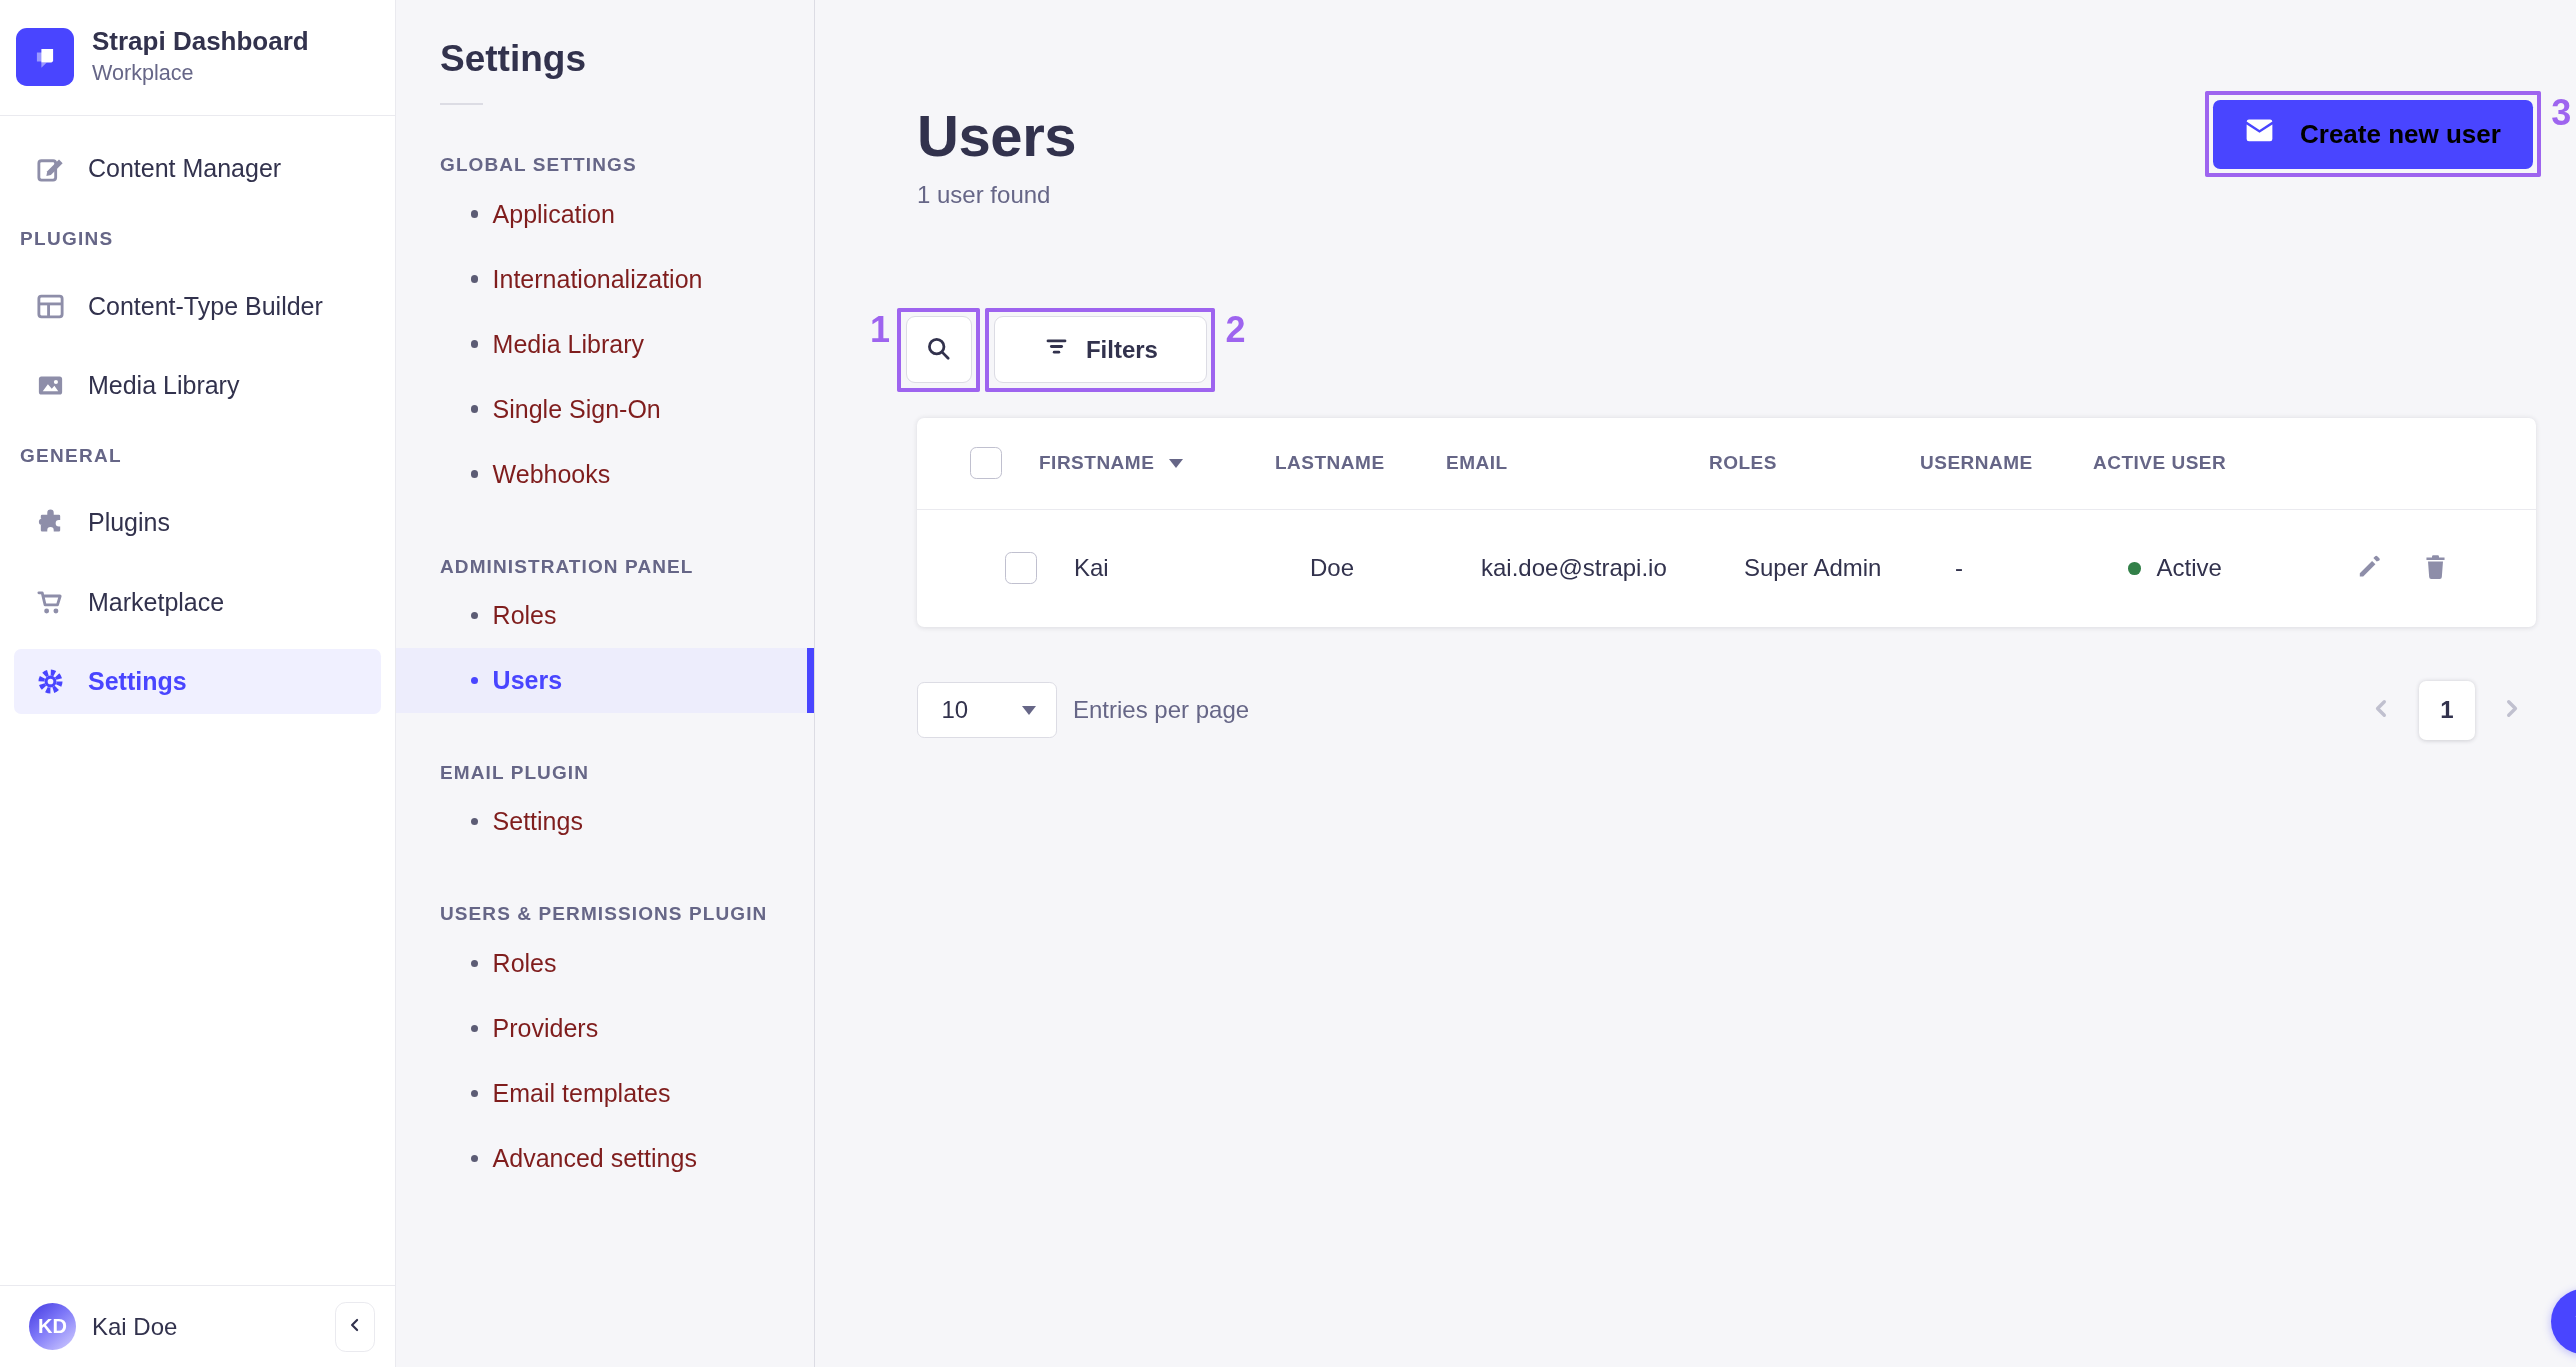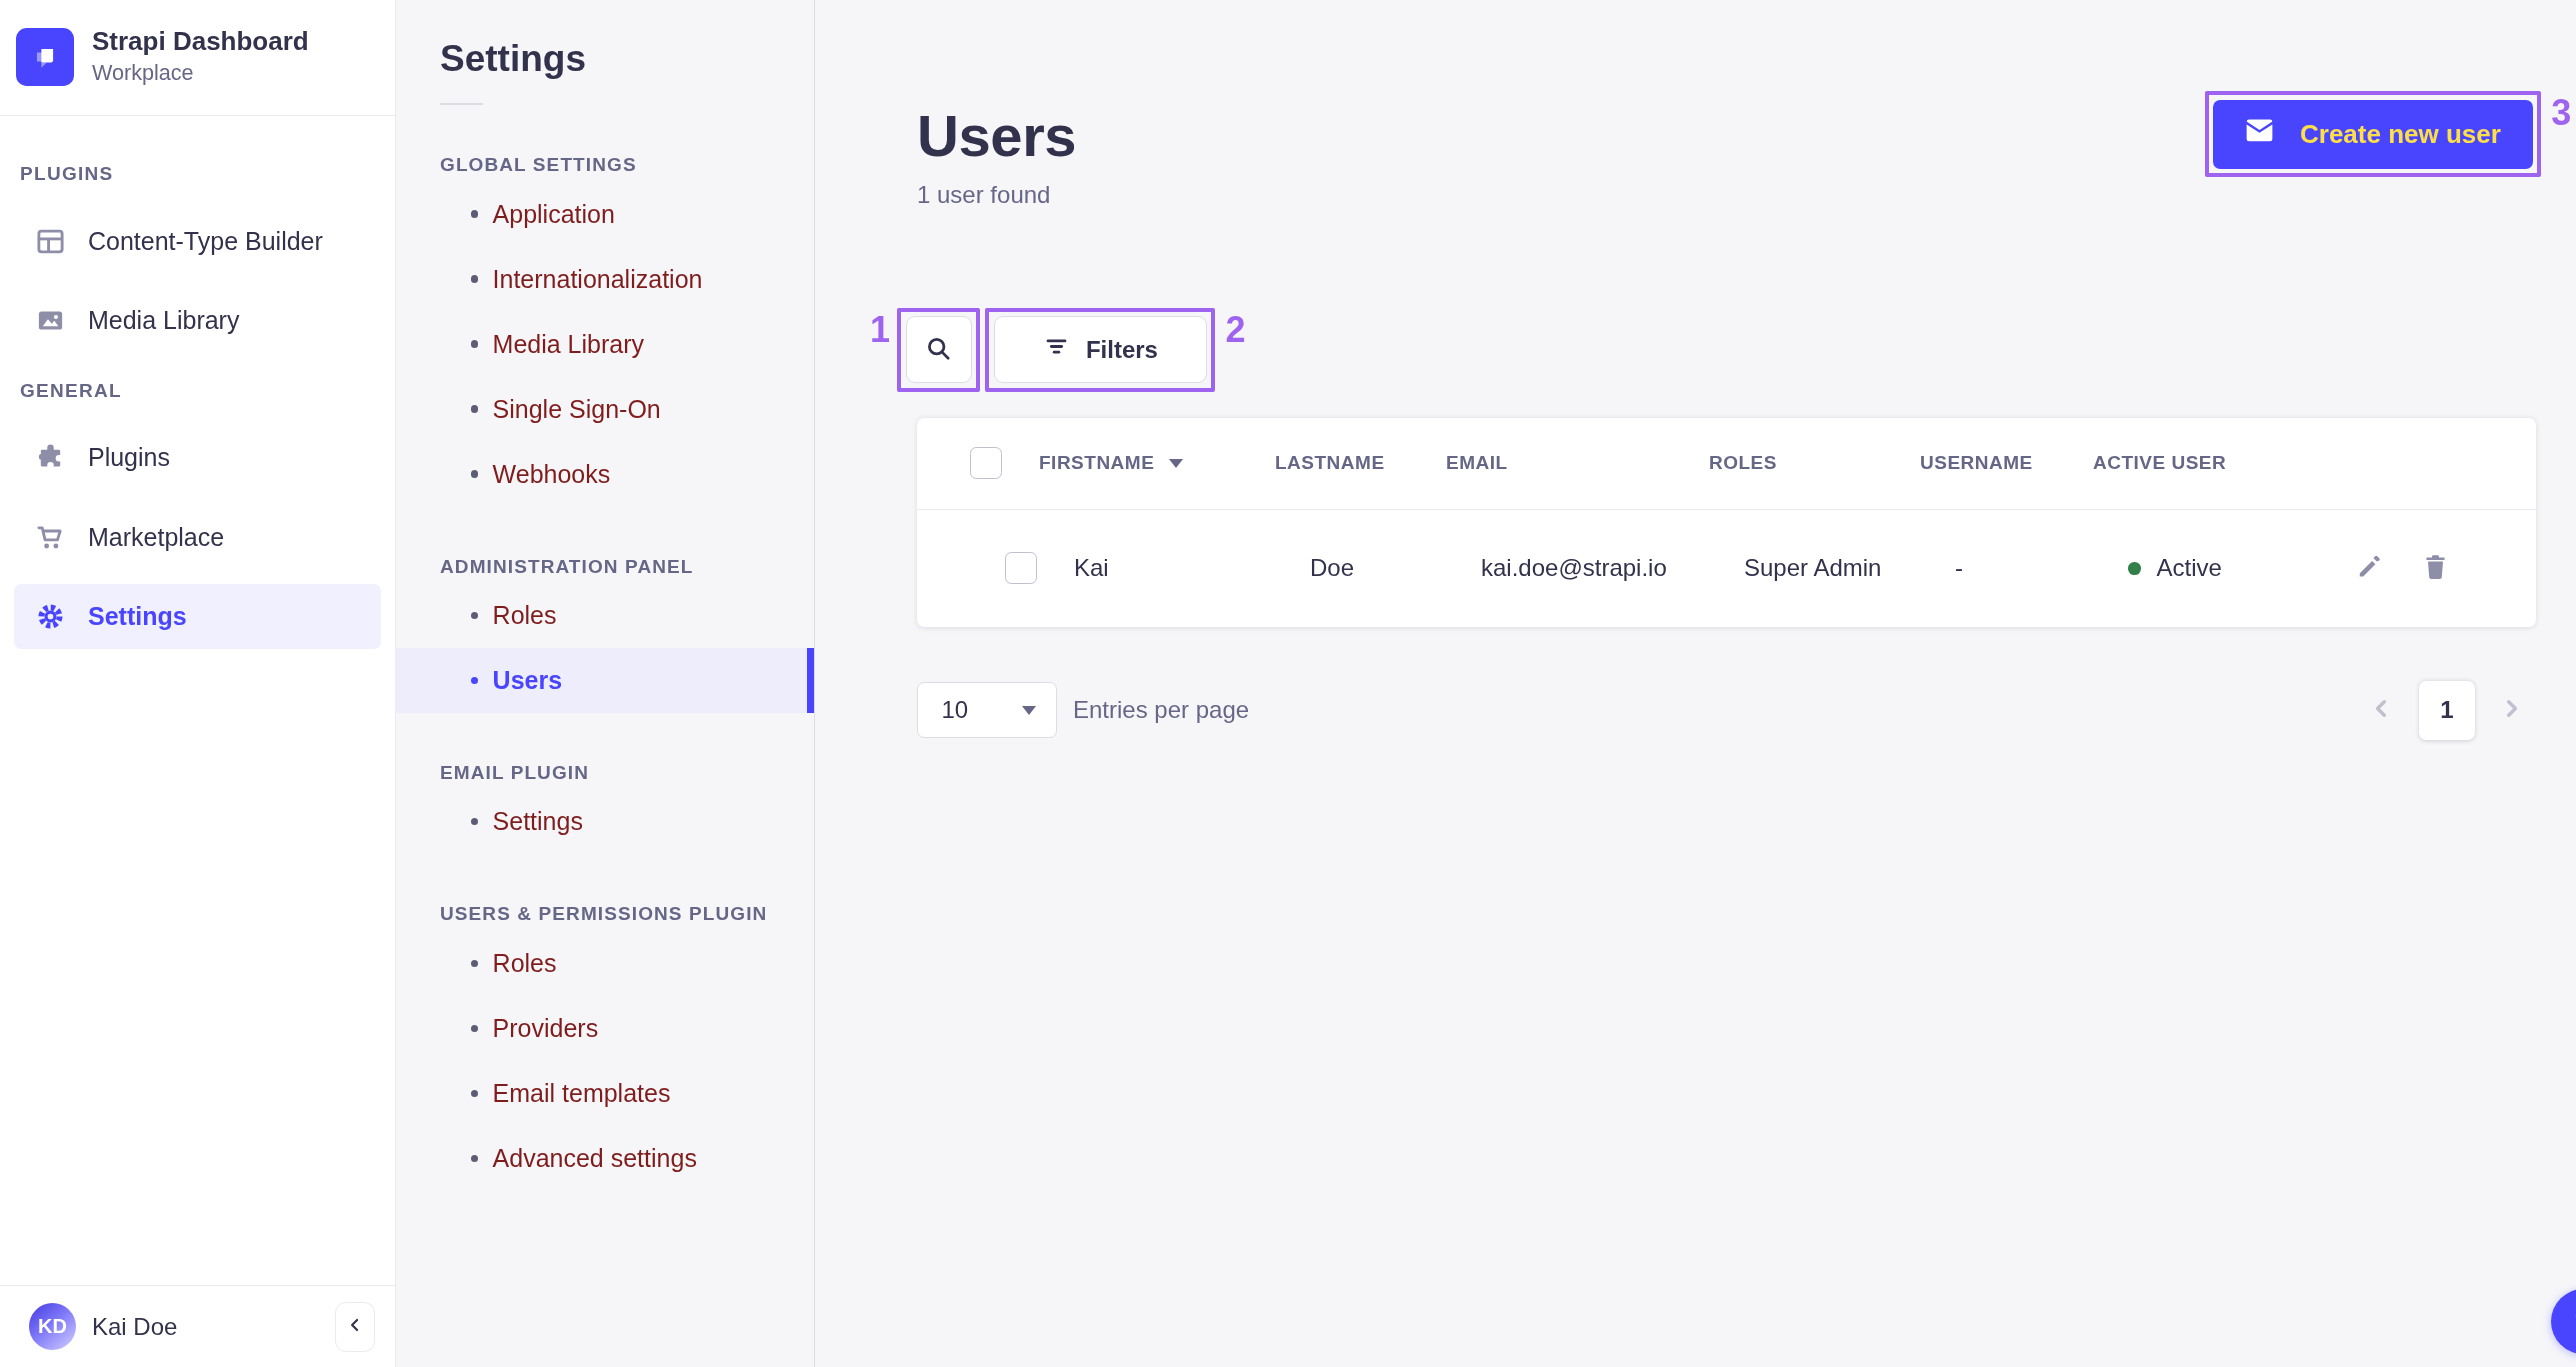--- a/index.html
+++ b/index.html
@@ -44,21 +44,21 @@
   .page-header{display:flex;justify-content:space-between;align-items:flex-start;padding-top:91px;}
   .page-title{margin:12.6px 0 0 0;font-size:58px;line-height:63px;font-weight:bold;color:#32324d;letter-spacing:-0.4px;}
   .page-subtitle{margin:14.4px 0 0 0;font-size:24px;color:#666687;}
 
   
   .ann{position:relative;display:inline-flex;border:4.5px solid #9e64ef;padding:4.5px;border-radius:1.8px;}
   .ann-label{position:absolute;top:0;font-size:36px;font-weight:bold;color:#9e64ef;line-height:1;}
   .ann-label.left{left:-31px;}
   .ann-label.right{right:-34px;}
 
-  .btn-primary{height:69px;padding:0 32px;border:none;border-radius:7.2px;background:#4945ff;color:#fde047;font-size:26px;font-weight:bold;font-family:inherit;display:flex;align-items:center;gap:26px;cursor:pointer;}
+  .btn-primary{height:69px;padding:0 32px;border:none;border-radius:7.2px;background:#4945ff;color:#000000;font-size:26px;font-weight:bold;font-family:inherit;display:flex;align-items:center;gap:26px;cursor:pointer;}
   .toolbar{display:flex;gap:5.4px;margin-top:99px;margin-left:-20px;align-items:flex-start;}
   .btn-icon{width:66px;height:67px;background:#fff;border:0.9px solid #dcdce4;border-radius:9px;display:flex;align-items:center;justify-content:center;cursor:pointer;}
   .btn-filters{height:67px;padding:0 48px;background:#fff;border:0.9px solid #dcdce4;border-radius:9px;display:flex;align-items:center;gap:16px;font-size:24px;font-weight:600;font-family:inherit;color:#32324d;cursor:pointer;}
 
   
   .table-card{margin-top:26px;background:#fff;border-radius:7.2px;box-shadow:0 0.9px 5.4px rgba(33,33,52,0.12);}
   .trow{display:grid;grid-template-columns:122px 236px 171px 263px 211px 173px 225px 1fr;align-items:center;}
   .trow.head{height:91px;border-bottom:0.9px solid #eaeaef;}
   .trow.body{height:117px;padding-left:35px;}
   .cell-check{padding-left:53px;}
@@ -98,20 +98,29 @@
           <path d="M16 26 v6 l6 -6 Z" fill="#ffffff" opacity="0.45"></path>
         </svg>
       </div>
       <div class="brand-text">
         <div class="brand-name">Strapi Dashboard</div>
         <div class="brand-sub">Workplace</div>
       </div>
     </div>
 
     <nav class="nav">
+      <div class="nav-item">
+        <span class="ico">
+          <svg width="31" height="31" viewBox="0 0 24 24" fill="none">
+            <rect x="3" y="6" width="13" height="15" rx="2" stroke="currentColor" stroke-width="2.2"></rect>
+            <path d="M9.5 14.2 L18.6 5.1 L21.4 7.9 L12.3 17 L8.8 17.8 Z" fill="currentColor"></path>
+          </svg>
+        </span>
+        <span>Content Manager</span>
+      </div>
 
       <div class="nav-section">PLUGINS</div>
 
       <div class="nav-item">
         <span class="ico">
           <svg width="31" height="31" viewBox="0 0 24 24" fill="none">
             <rect x="3" y="4" width="18" height="16" rx="2" stroke="currentColor" stroke-width="2.2"></rect>
             <line x1="3" y1="10" x2="21" y2="10" stroke="currentColor" stroke-width="2.2"></line>
             <line x1="10.5" y1="10" x2="10.5" y2="20" stroke="currentColor" stroke-width="2.2"></line>
           </svg>

